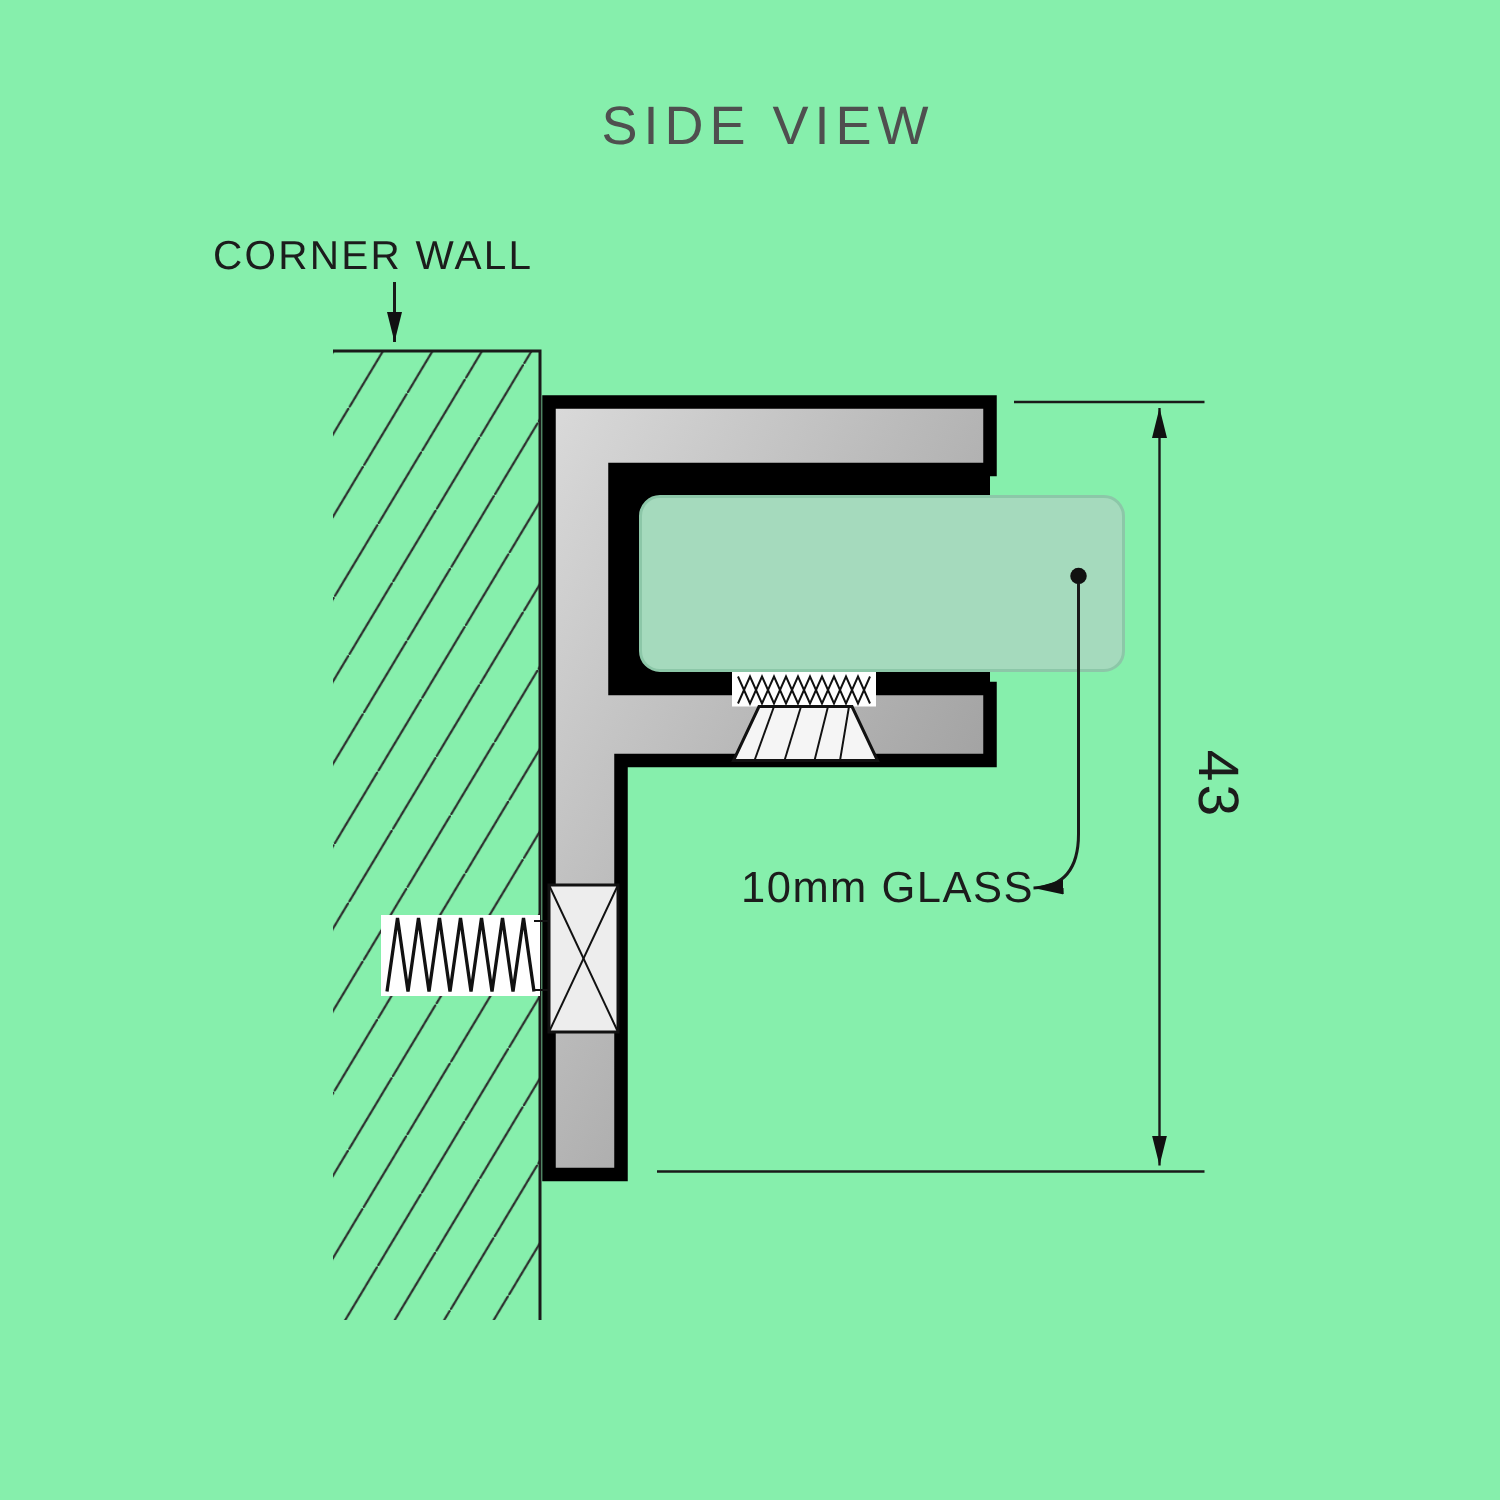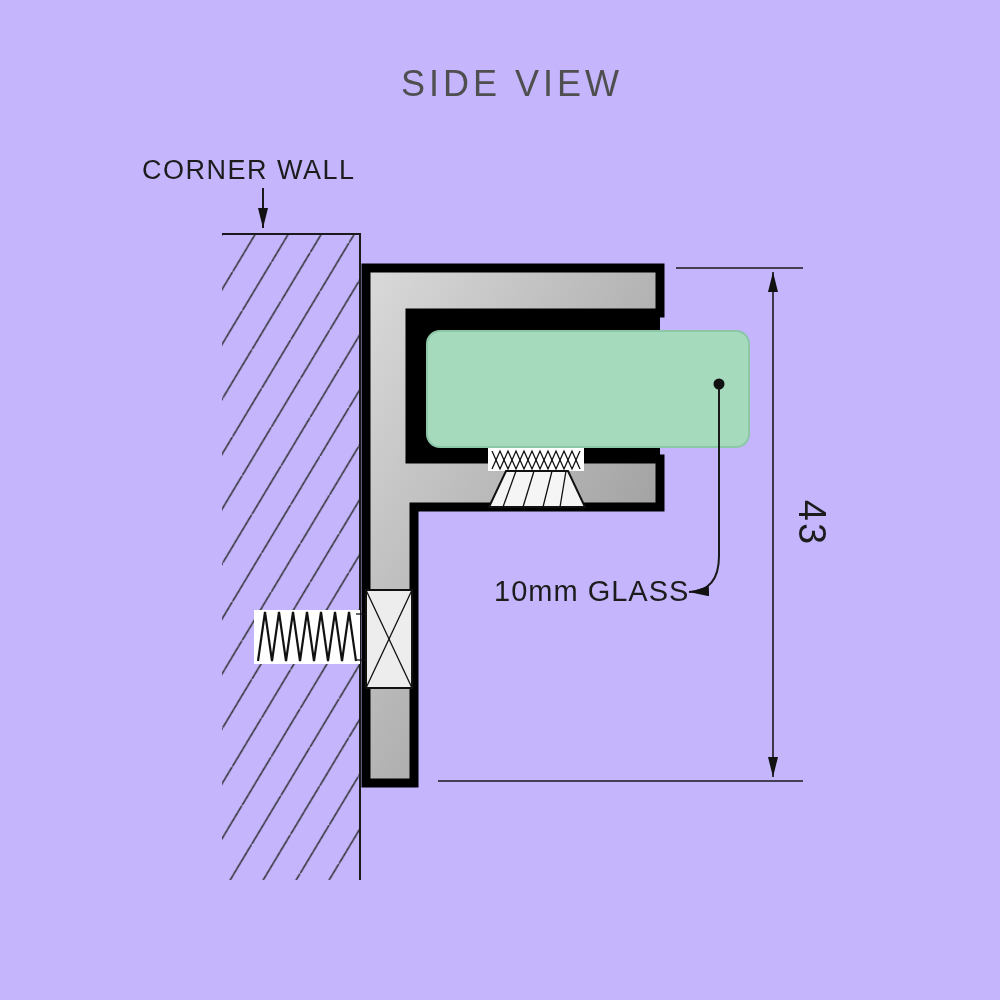--- a/index.html
+++ b/index.html
@@ -5,21 +5,21 @@
   html, body {
     margin: 0;
     padding: 0;
     background: #ffffff;
     font-family: "Liberation Sans", sans-serif;
   }
   .page {
     position: relative;
     width: 1000px;
     height: 1000px;
-    background: #c4b5fd;
+    background: #86efac;
     overflow: hidden;
   }
   svg { display: block; }
   .thin  { stroke: #1a1a1a; stroke-width: 2;   fill: none; }
   .dim   { stroke: #1a1a1a; stroke-width: 1.6; fill: none; }
   .part  { stroke: #111111; stroke-width: 2;   }
   .hline { stroke: #111111; stroke-width: 1.3; fill: none; }
   text.title-text { font-size: 36px; letter-spacing: 4px; }
   text.label-text { font-size: 27px; letter-spacing: 1.5px; }
   text.glass-text { font-size: 29px; letter-spacing: 1px; }

